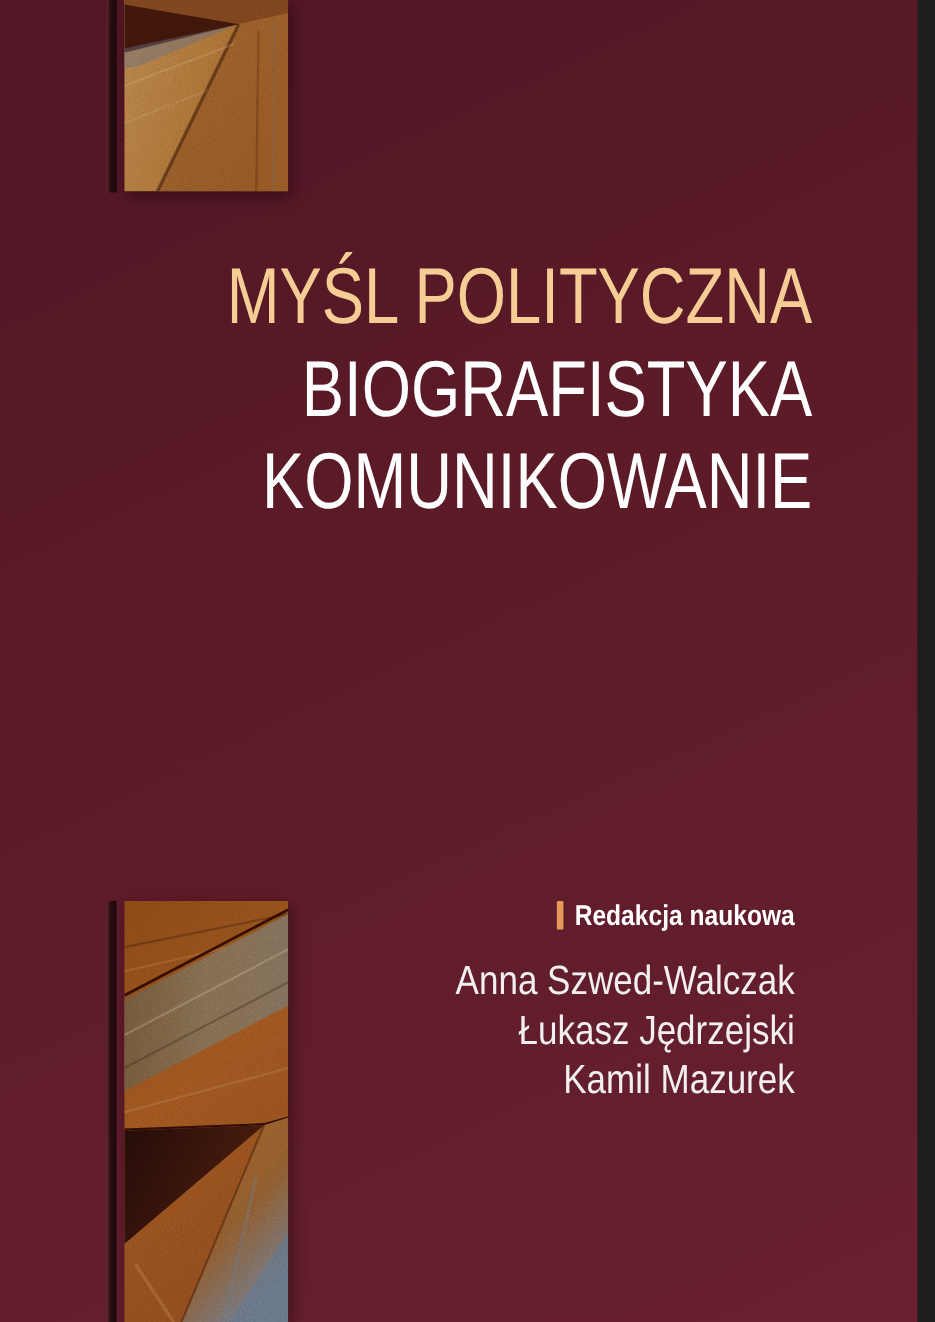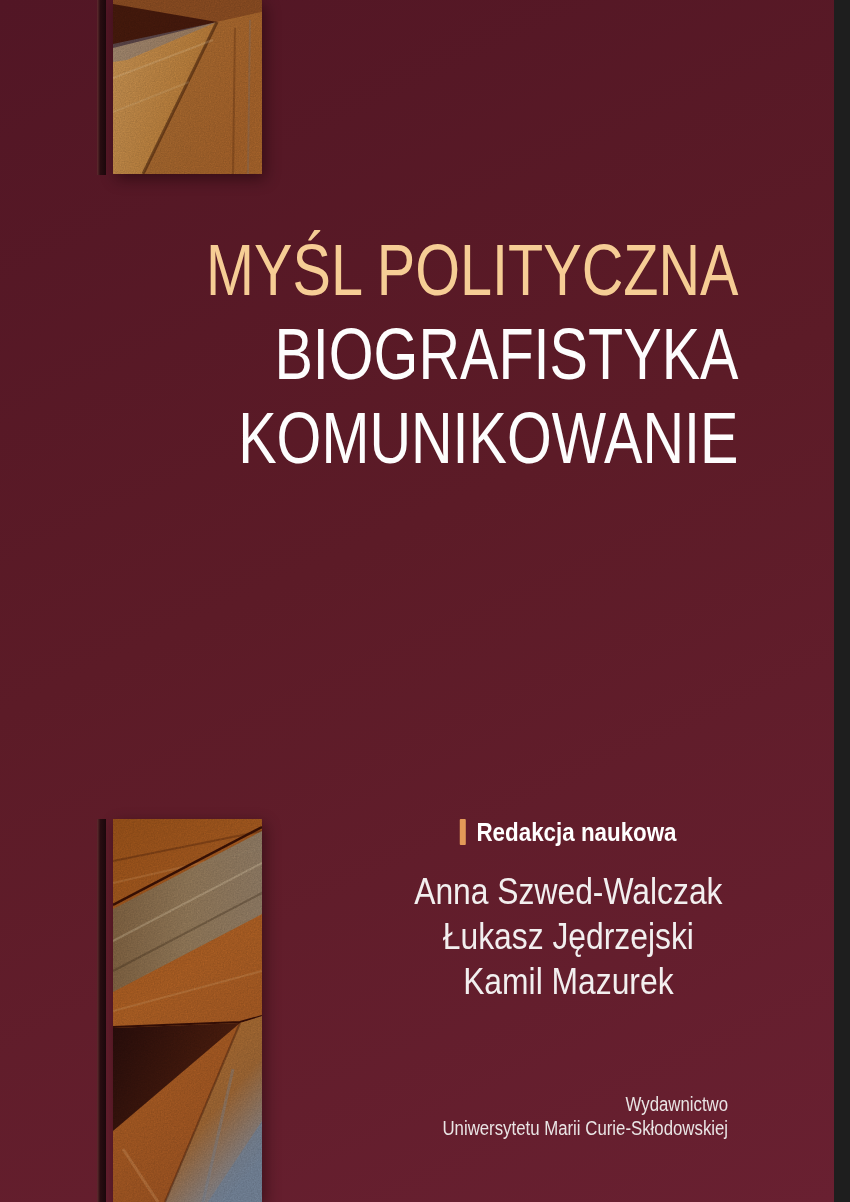--- a/index.html
+++ b/index.html
@@ -62,21 +62,21 @@
   .dedication-inner { transform: scaleX(0.86); transform-origin: 100% 0; }
   .ded-line { font-size: 28px; line-height: 42px; white-space: nowrap; }
   .ded-line-2 { line-height: 50px; }
   .honoree { font-size: 45px; }
 
   
   .editors {
     position: absolute;
     top: 815px;
     right: 112px;
-    text-align: center;
+    text-align: right;
   }
   .editors-inner { transform: scaleX(0.86); transform-origin: 100% 0; }
   .editors-heading {
     font-size: 26px;
     line-height: 34px;
     font-weight: 700;
     color: #ffffff;
     white-space: nowrap;
   }
   .accent-bar {
@@ -198,20 +198,14 @@
     <div class="editors-inner">
       <div class="editors-heading"><span class="accent-bar"></span><span>Redakcja naukowa</span></div>
       <div class="editor-names">
         <div class="editor-name">Anna Szwed-Walczak</div>
         <div class="editor-name">Łukasz Jędrzejski</div>
         <div class="editor-name">Kamil Mazurek</div>
       </div>
     </div>
   </div>
 
-  <div class="publisher">
-    <div class="publisher-inner">
-      <div class="pub-line">Wydawnictwo</div>
-      <div class="pub-line">Uniwersytetu Marii Curie-Skłodowskiej</div>
-    </div>
-  </div>
 
 </div>
 
 </body></html>

